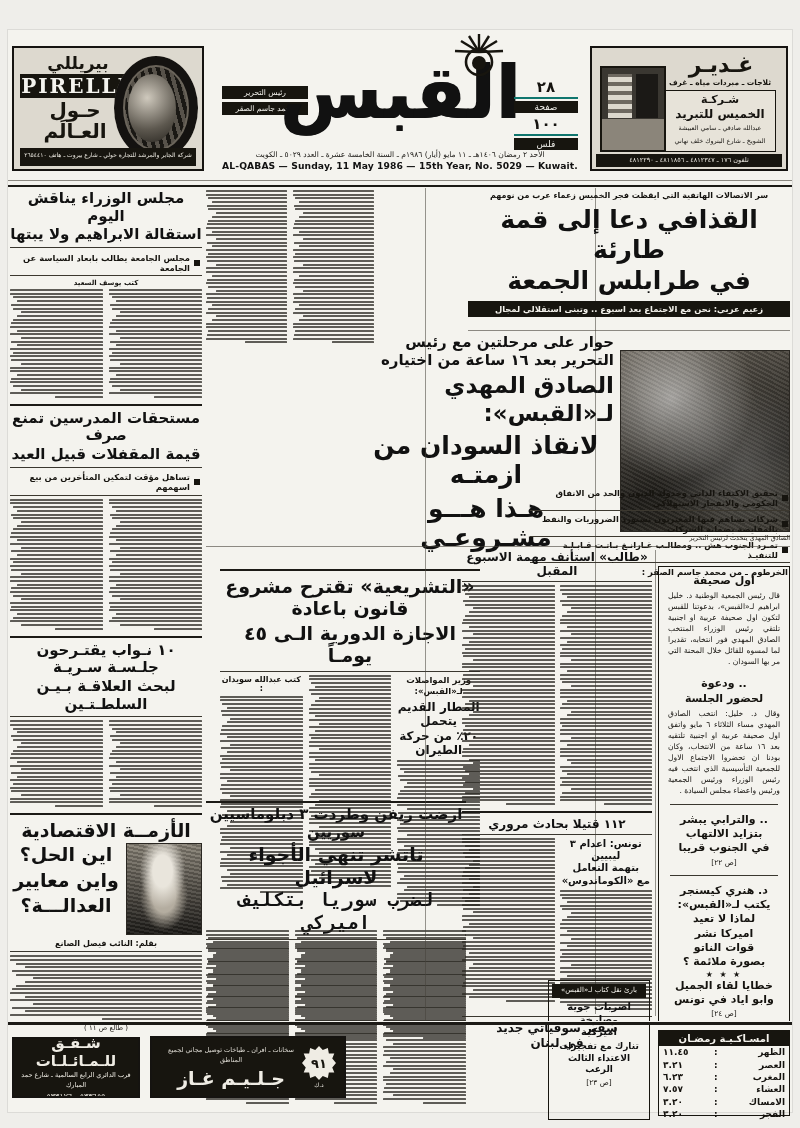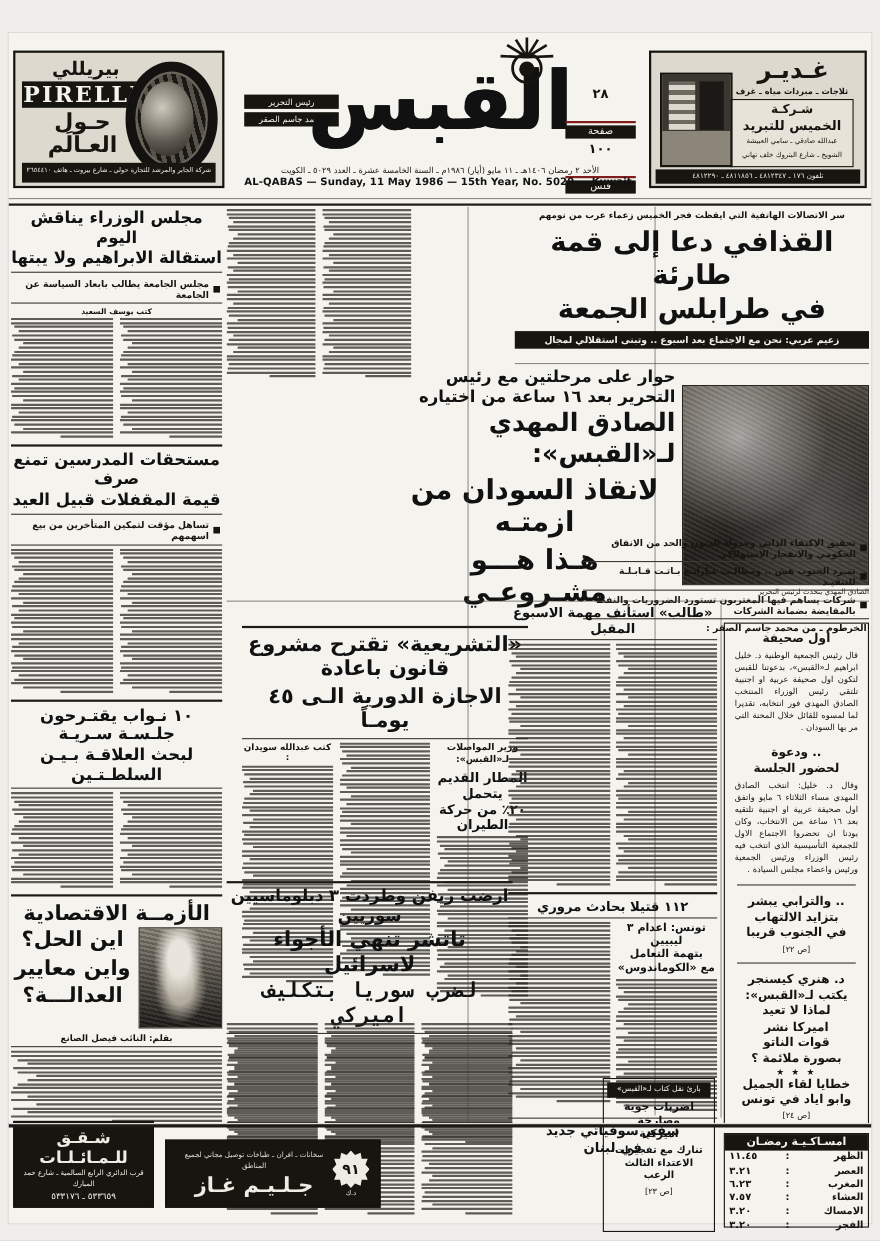--- a/index.html
+++ b/index.html
@@ -79,22 +79,22 @@
   }
   .price-box {
     position: absolute; right: 214px; top: 48px;
     width: 64px; text-align: center;
   }
   .price-box .pbar {
     background: #17150f; color: #f4f3ee; font-size: 9px;
     padding: 1px 0; margin-bottom: 2px; letter-spacing: 1px;
   }
   .price-box .prow {
-    font-size: 12px; font-weight: 700; border-bottom: 2px solid #7f1d1d;
-    padding-bottom: 18px; margin-bottom: 2px;
+    font-size: 15px; font-weight: 700; border-bottom: 2px solid #0f766e;
+    padding-bottom: 1px; margin-bottom: 2px;
   }
   .staff-box { position: absolute; left: 214px; top: 56px; width: 86px; text-align: center; }
   .staff-box div {
     background: #17150f; color: #f2f1ec; font-size: 7.5px;
     padding: 2px 0; margin-bottom: 3px; letter-spacing: .2px;
   }
   .datebar {
     position: absolute; left: 160px; right: 160px; top: 120px;
     text-align: center; line-height: 1.35;
   }
@@ -707,25 +707,25 @@
       </div>
     </div>
 
     <div style="position:absolute;right:2px;top:455px;width:260px;">
       <div class="bullet-row">
         <span class="bsq"></span>
         <span>تحقيق الاكتفاء الذاتي وجدولة الديون والحد من الانفاق الحكومي والانفجار الاستهلاكي</span>
       </div>
       <div class="bullet-row">
         <span class="bsq"></span>
-        <span>تمـرد الجنوب هش .. ومطالـب غـارانـغ بـاتـت قـابـلـة للتنفيـذ</span>
+        <span>شركات يساهم فيها المغتربون تستورد الضروريات والنفط بالمقايضة بضمانة الشركات</span>
       </div>
       <div class="bullet-row">
         <span class="bsq"></span>
-        <span>شركات يساهم فيها المغتربون تستورد الضروريات والنفط بالمقايضة بضمانة الشركات</span>
+        <span>تمـرد الجنوب هش .. ومطالـب غـارانـغ بـاتـت قـابـلـة للتنفيـذ</span>
       </div>
       <div style="font-size:8.5px;font-weight:700;padding:4px 2px 2px;text-align:right;">الخرطوم ـ من محمد جاسم الصقر :</div>
     </div>
 
     <div style="position:absolute;left:212px;top:536px;width:260px;">
       <div class="rule" style="margin-bottom:4px;"></div>
       <div class="arh h-big">«التشريعية» تقترح مشروع قانون باعادة</div>
       <div class="arh h-big" style="margin-top:2px;">الاجازة الدورية الـى ٤٥ يومـاً</div>
       <div class="rule thin" style="margin:4px 0 3px;"></div>
       <div style="display:flex;gap:6px;">
@@ -1452,21 +1452,21 @@
           <i></i>
           <i></i>
           <i></i>
           <i></i>
           <i></i>
           <i></i>
           <i></i>
       </div>
     </div>
 
-    <div class="smallad" style="position:absolute;left:4px;bottom:14px;width:128px;height:79px;flex-direction:column;gap:1px;">
+    <div class="smallad" style="position:absolute;left:4px;bottom:14px;width:128px;height:61px;flex-direction:column;gap:1px;">
       <div class="w">شـقـق للـمـائـلـات</div>
       <div style="font-size:6.5px;line-height:1.5;">قرب الدائري الرابع
 السالمية ـ شارع حمد المبارك</div>
       <div style="font-size:8px;letter-spacing:1px;">٥٣٣٦٥٩ ـ ٥٣٣١٧٦</div>
     </div>
 
     <div class="smallad" style="position:absolute;left:142px;bottom:14px;width:196px;height:62px;justify-content:space-between;padding:0 8px;">
       <div style="display:flex;flex-direction:column;align-items:center;">
         <div class="burst">
             <span>٩١</span>

